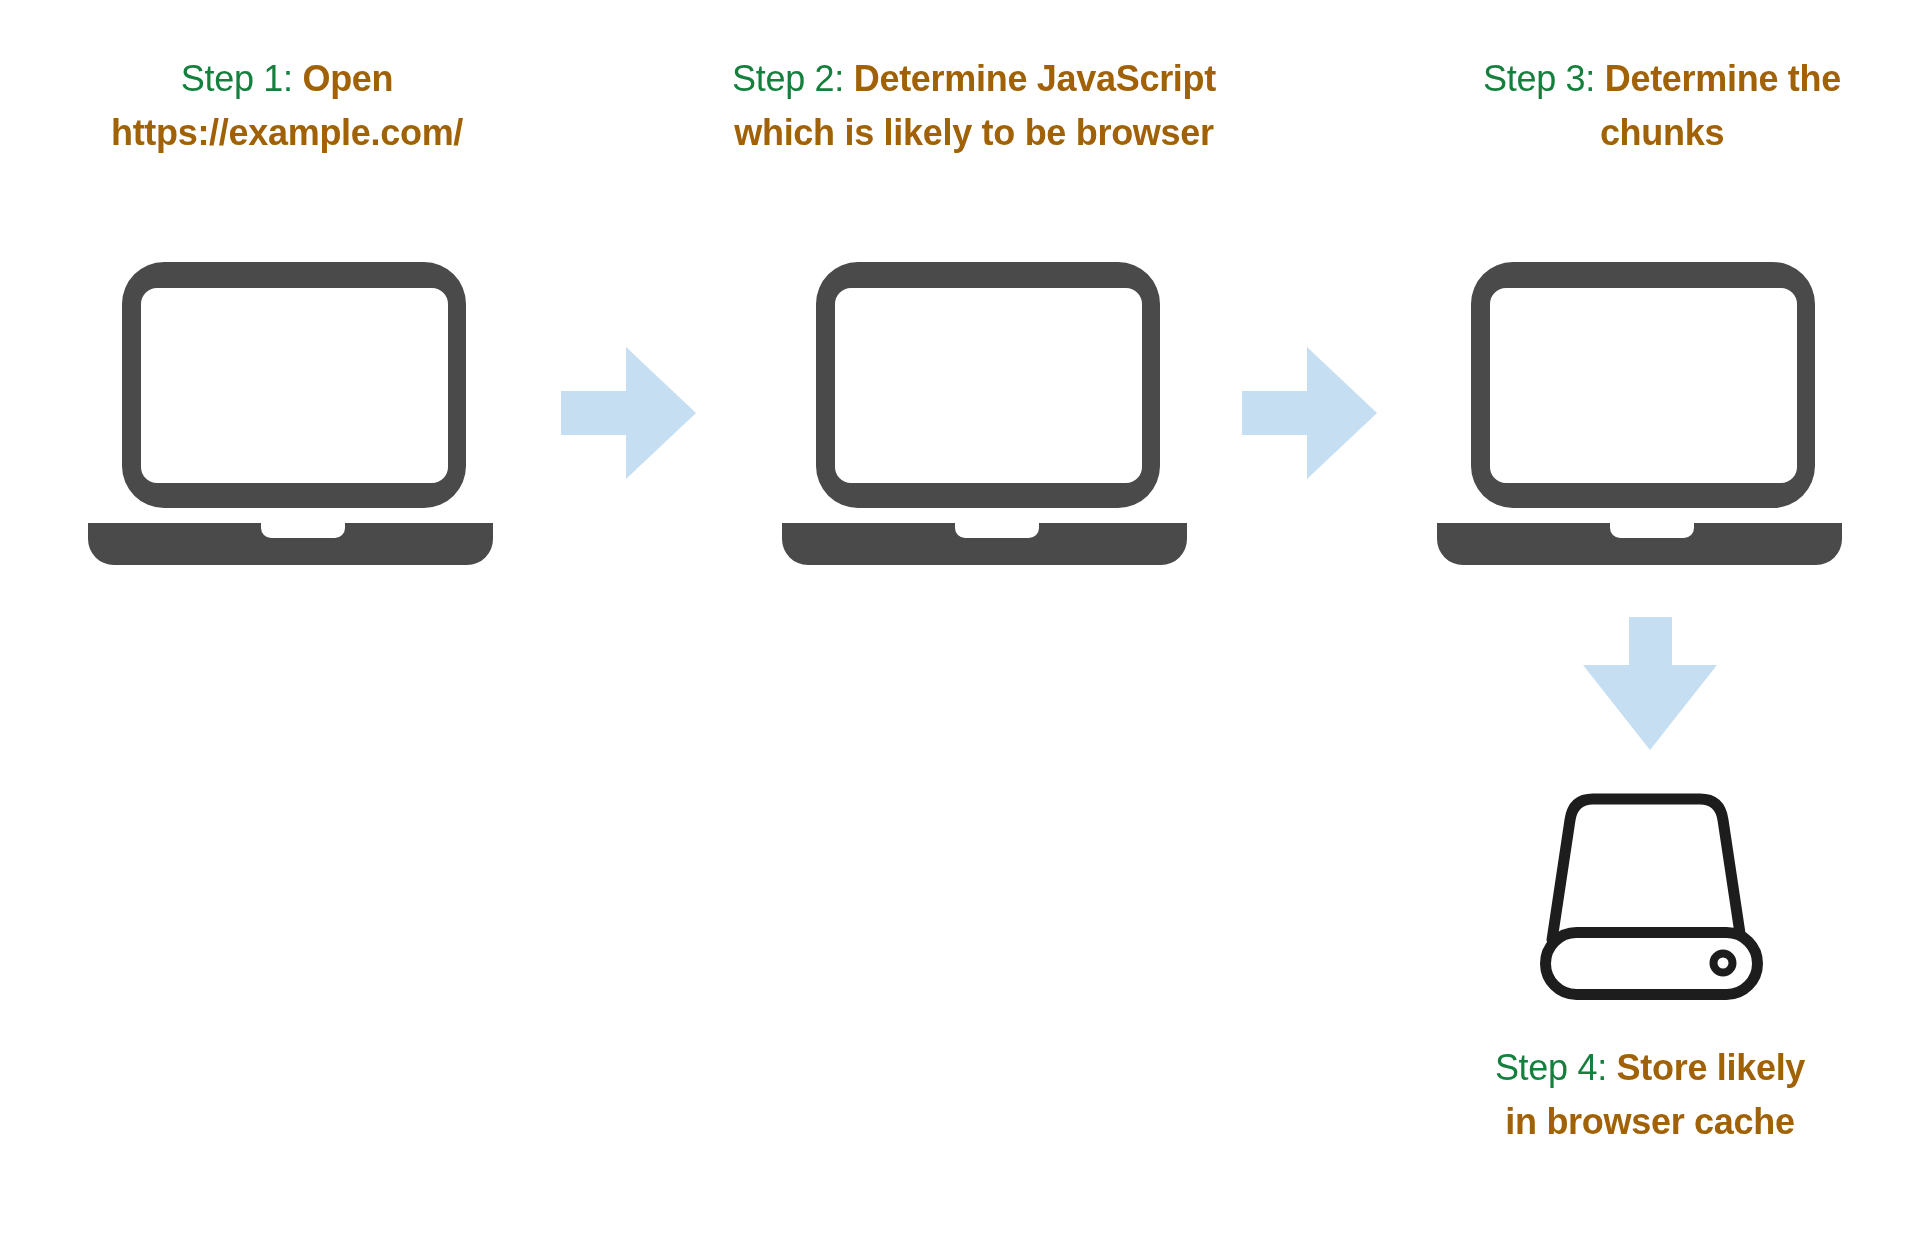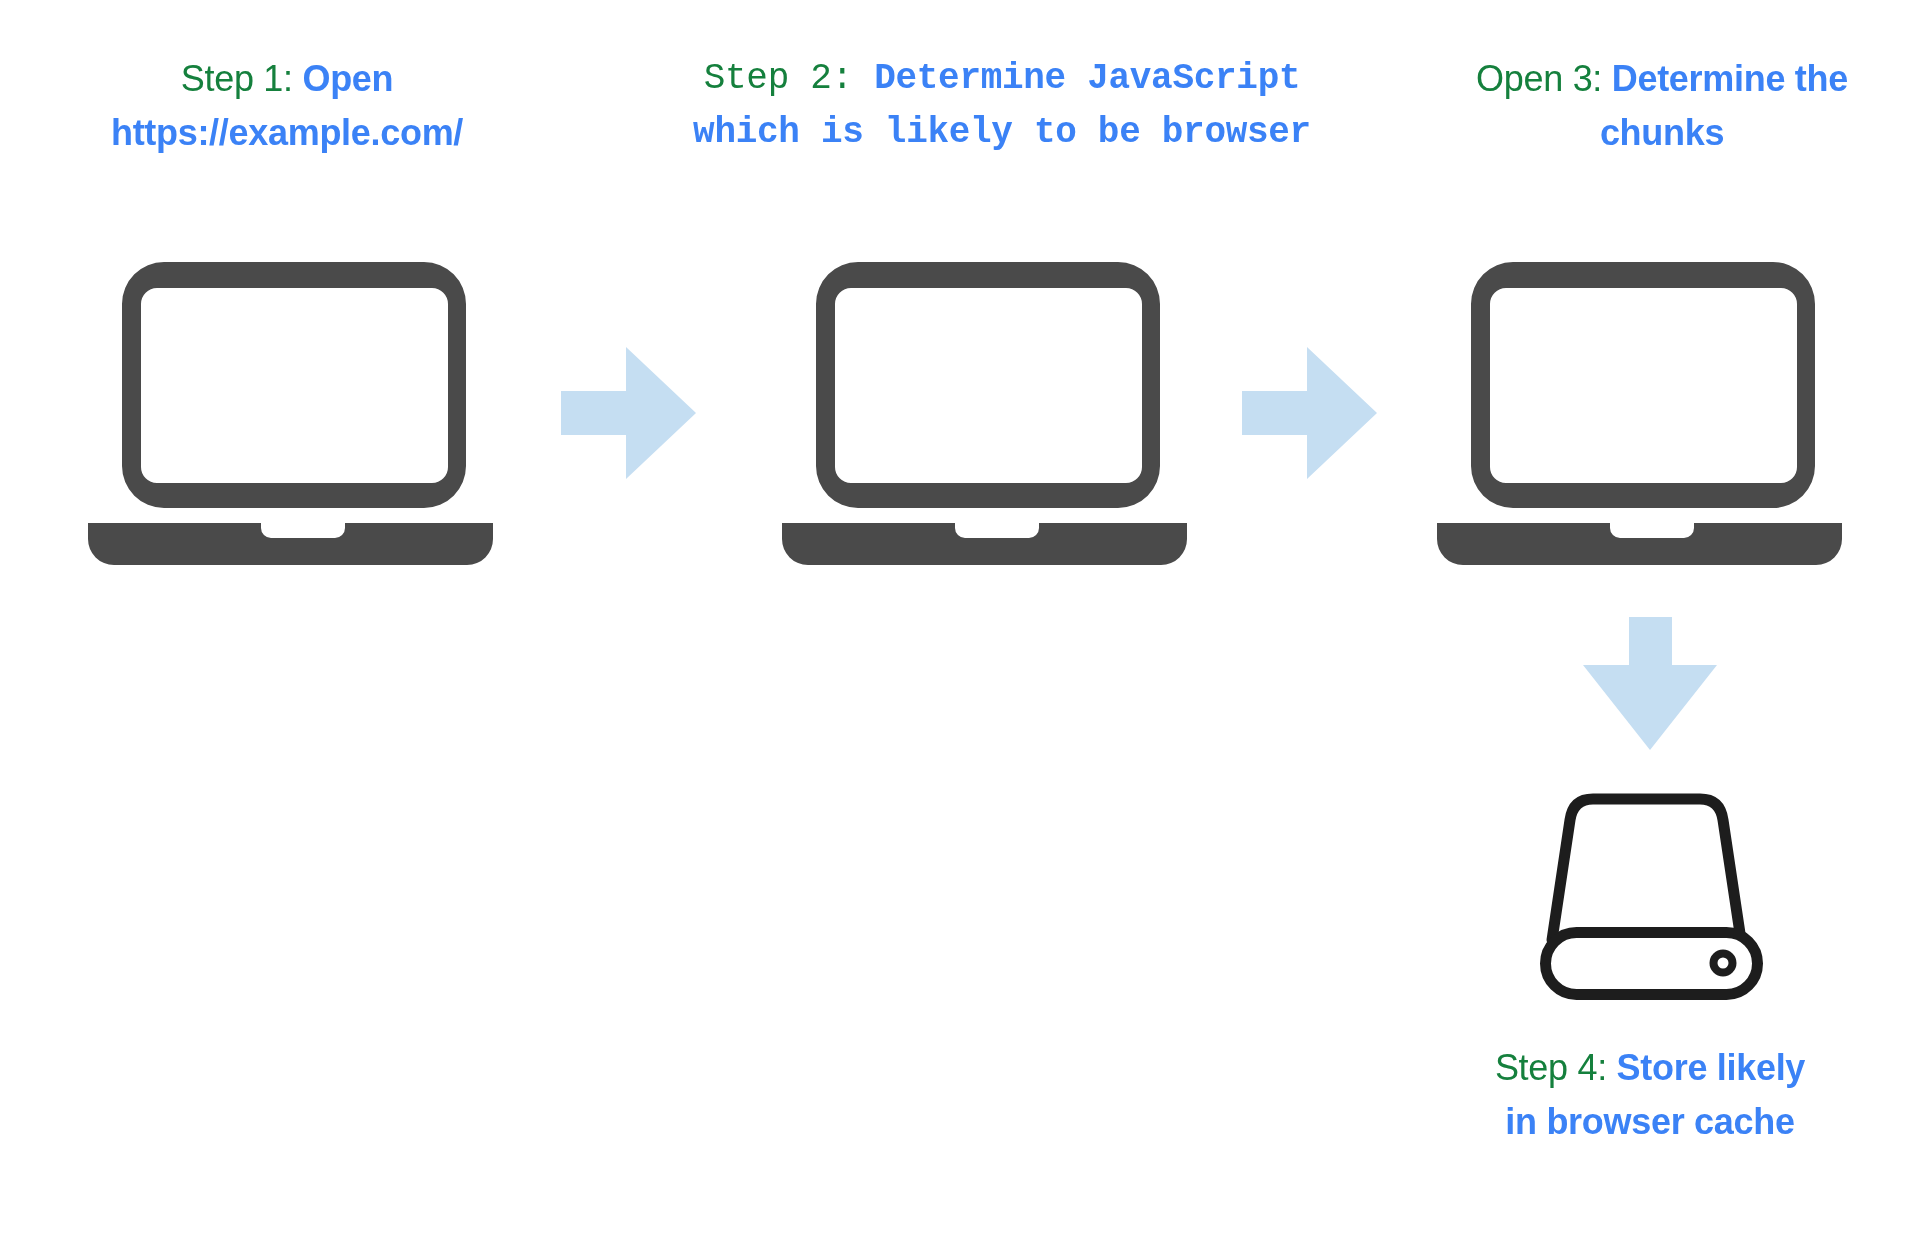--- a/index.html
+++ b/index.html
@@ -14,24 +14,24 @@
   .step-label {
     position: absolute;
     width: 620px;
     text-align: center;
     font-size: 36px;
     line-height: 54px;
     letter-spacing: -0.3px;
     color: #454545;
   }
   .step-label .prefix { font-weight: 400; color: #15803d; }
-  .step-label .strong { font-weight: 700; color: #3b82f6; }
+  .step-label .strong { font-weight: 700; color: #a16207; }
   .icon-abs { position: absolute; display: block; }
   #step1-label { left: -23px;  top: 52px; }
-  #step2-label { left: 692px;  top: 52px; font-family: Liberation Mono, monospace; }
+  #step2-label { left: 664px;  top: 52px; }
   #step3-label { left: 1352px; top: 52px; }
   #step4-label { left: 1340px; top: 1041px; }
   #laptop-1 { left: 88px;   top: 262px; }
   #laptop-2 { left: 782px;  top: 262px; }
   #laptop-3 { left: 1437px; top: 262px; }
   #arrow-1  { left: 561px;  top: 347px; }
   #arrow-2  { left: 1242px; top: 347px; }
   #arrow-3  { left: 1583px; top: 617px; }
   #drive-1  { left: 1540px; top: 792px; }
 </style>
@@ -44,21 +44,21 @@
     <div><span class="prefix">Step 1:</span> <span class="strong">Open</span></div>
     <div class="strong">https://example.com/</div>
   </div>
 
   <div class="step-label" id="step2-label">
     <div><span class="prefix">Step 2:</span> <span class="strong">Determine JavaScript</span></div>
     <div class="strong">which is likely to be browser</div>
   </div>
 
   <div class="step-label" id="step3-label">
-    <div><span class="prefix">Open 3:</span> <span class="strong">Determine the</span></div>
+    <div><span class="prefix">Step 3:</span> <span class="strong">Determine the</span></div>
     <div class="strong">chunks</div>
   </div>
 
   <svg class="icon-abs" id="laptop-1" width="405" height="303" viewBox="0 0 405 303">
     <g fill="#4a4a4a">
       <path fill-rule="evenodd" d="M76 0 h260 a42 42 0 0 1 42 42 v162 a42 42 0 0 1 -42 42 h-260 a42 42 0 0 1 -42 -42 v-162 a42 42 0 0 1 42 -42 z M69 26 h275 a16 16 0 0 1 16 16 v163 a16 16 0 0 1 -16 16 h-275 a16 16 0 0 1 -16 -16 v-163 a16 16 0 0 1 16 -16 z"></path>
       <path d="M0 261 h173 v5 a10 10 0 0 0 10 10 h64 a10 10 0 0 0 10 -10 v-5 h148 v16 a26 26 0 0 1 -26 26 h-353 a26 26 0 0 1 -26 -26 z"></path>
     </g>
   </svg>
 

